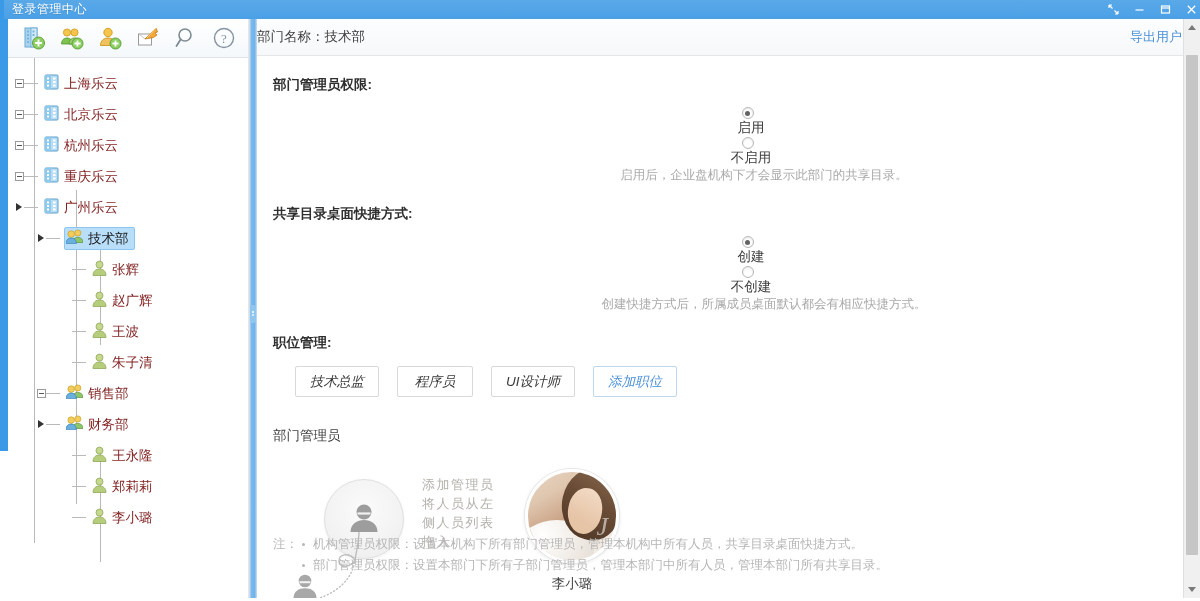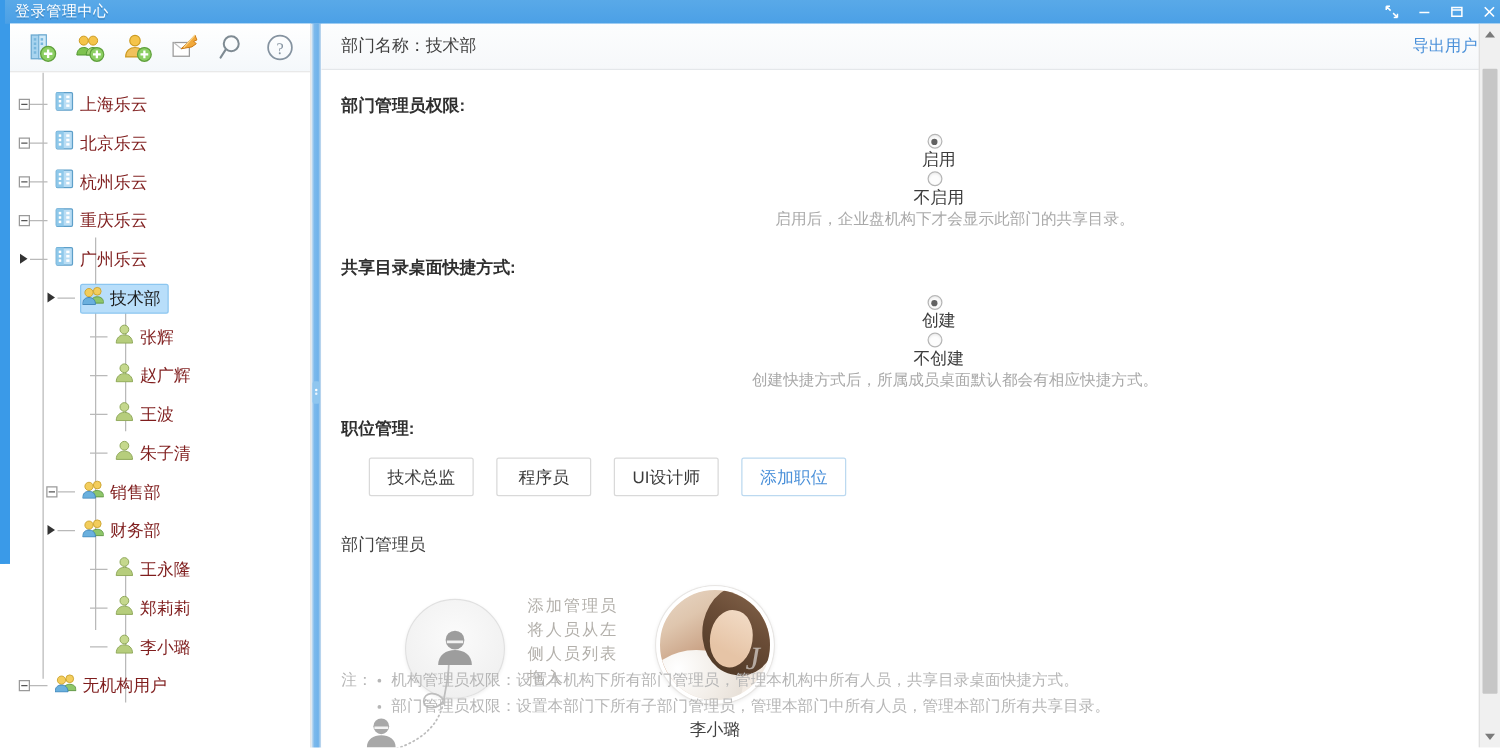--- a/index.html
+++ b/index.html
@@ -95,42 +95,42 @@
   }
   
   .rightpane{
     flex:1 1 auto;height:579px;position:relative;background:#ffffff;overflow:hidden;
   }
   .content-head{
     height:37px;box-sizing:border-box;
     background:linear-gradient(to bottom,#fcfdfe 0%,#f6f8fa 100%);
     border-bottom:1px solid #e4e7ea;
     display:flex;align-items:center;justify-content:space-between;
-    padding:0 18px 0 16px;
+    padding:0 18px 0 0;
   }
   .dept-title{font-size:13.5px;color:#3f3f3f;}
   .export-link{font-size:13px;color:#4a90d9;cursor:pointer;}
   .content-body{padding:20px 0 0 0;position:relative;height:542px;box-sizing:border-box;}
   .sec-title{font-size:13.5px;font-weight:bold;color:#2f2f2f;margin:0 0 0 16px;}
   .radio-row{display:flex;align-items:center;margin:13px 0 0 38px;flex-direction:column;}
   .radio{
     width:12px;height:12px;border-radius:50%;box-sizing:border-box;
     border:1px solid #b6b6b6;background:#fdfdfd;position:relative;
     flex:0 0 12px;cursor:pointer;
     box-shadow:inset 0 1px 2px rgba(0,0,0,.08);
   }
   .radio.on::after{
     content:"";position:absolute;left:2.5px;top:2.5px;width:5px;height:5px;border-radius:50%;
     background:#636363;
   }
   .radio-label{font-size:13.5px;color:#3d3d3d;margin-left:7px;}
   .radio-gap{width:22px;}
   .hint{font-size:12.5px;color:#a9a9a9;margin-left:33px;}
   .block-gap{height:21px;}
-  .pos-row{display:flex;gap:18px;margin:14px 0 0 38px;}
+  .pos-row{display:flex;gap:18px;margin:14px 0 0 38px;font-style:italic;}
   .pos-btn{
     min-width:76px;height:31px;box-sizing:border-box;
     border:1px solid #d9d9d9;background:#ffffff;border-radius:2px;
     display:flex;align-items:center;justify-content:center;
     font-size:13.5px;color:#3a3a3a;padding:0 14px;cursor:pointer;
   }
   .pos-btn.add{border-color:#bcd9f0;color:#4a90d9;}
   .admin-title{font-size:13.5px;color:#3f3f3f;margin:30px 0 0 16px;}
   .admin-area{position:relative;height:185px;margin-top:6px;}
   .dropzone{
@@ -505,33 +505,20 @@
             <div class="node">
               <div class="hline" style="left: 64px; top: 15px; width: 14px;"></div>
               <div class="hit" style="margin-left: 82px;">
                 <span class="ic"><svg width="15" height="16" viewBox="0 0 15 16">
                     <circle cx="7.5" cy="4.6" r="3.5" fill="#c5d88d" stroke="#8fa85a" stroke-width="0.8"></circle>
                     <path d="M1 15.5 c0-4.3 2.9-6.6 6.5-6.6 s6.5 2.3 6.5 6.6z" fill="#b6cd7c" stroke="#8fa85a" stroke-width="0.8"></path>
                   </svg></span>
                 <span class="lbl">李小璐</span>
               </div>
             </div>
-            <div class="node">
-              <div class="hline" style="left: 16px; top: 15px; width: 14px;"></div>
-              <div class="tnode-toggle" style="left: 7px; top: 11px;"></div>
-              <div class="hit" style="margin-left: 34px;">
-                <span class="ic"><svg width="17" height="15" viewBox="0 0 17 15">
-                    <circle cx="11.8" cy="4" r="3.1" fill="#f3cd5c" stroke="#c9a02c" stroke-width="0.7"></circle>
-                    <path d="M6.6 13.5 c0-3.4 2.3-5.1 5.2-5.1 s5.2 1.7 5.2 5.1z" fill="#8ec66a" stroke="#5d9440" stroke-width="0.7"></path>
-                    <circle cx="5.2" cy="5.1" r="3.3" fill="#f3cd5c" stroke="#c9a02c" stroke-width="0.7"></circle>
-                    <path d="M0 14.6 c0-3.8 2.3-5.6 5.2-5.6 s5.2 1.8 5.2 5.6z" fill="#6ab0de" stroke="#3d82b6" stroke-width="0.7"></path>
-                  </svg></span>
-                <span class="lbl">无机构用户</span>
-              </div>
-            </div>
           </div>
       </div>
     </div>
 
     <div class="splitter">
       <div class="grip"></div>
     </div>
 
     <div class="rightpane">
 

